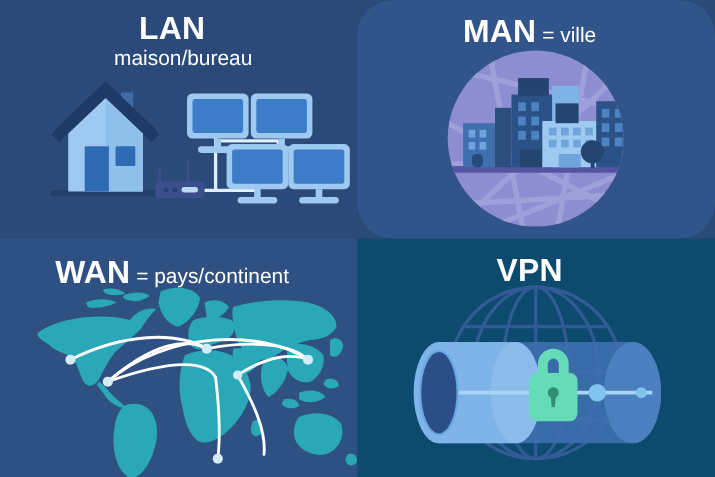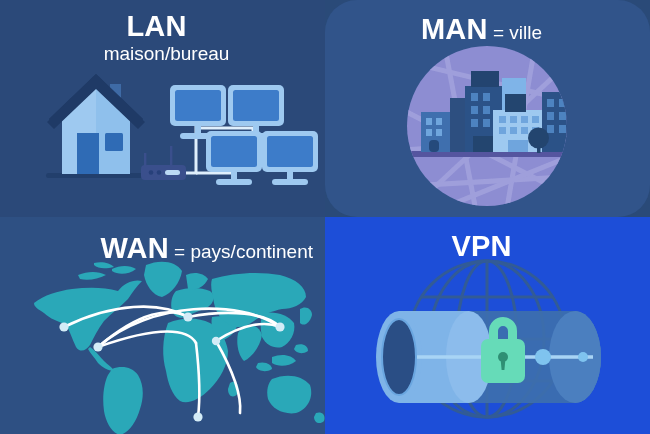--- a/index.html
+++ b/index.html
@@ -7,27 +7,27 @@
   body{width:650px;height:434px;overflow:hidden;
        font-family:"Liberation Sans","DejaVu Sans",sans-serif;}
 
   .grid{position:relative;width:650px;height:434px;display:grid;
         grid-template-columns:325px 325px;grid-template-rows:217px 217px;}
 
   .cell{position:relative;overflow:hidden;}
   .cell.lan{background:#2b4979;}
   .cell.man{background:#31548a;border-radius:32px;}
   .cell.wan{background:#2e5083;}
-  .cell.vpn{background:#1d4ed8;}
+  .cell.vpn{background:#0c4a6e;}
 
   .caption{position:absolute;left:0;right:12px;text-align:center;
            color:#ffffff;line-height:1.08;user-select:none;}
   .cap-lan{top:11px;}
   .cap-man{top:14px;}
-  .cap-wan{top:16px;text-align:right;}
+  .cap-wan{top:16px;}
   .cap-vpn{top:14px;}
 
   .acr{font-size:29px;font-weight:700;letter-spacing:.2px;display:inline;}
   .sub{font-size:19px;font-weight:400;display:inline;}
   .sub-block{font-size:19px;font-weight:400;display:block;margin-top:2px;padding-left:20px;}
   .eq{font-size:19px;font-weight:400;display:inline;}
 
   .art{position:absolute;left:0;top:0;width:100%;height:100%;
        pointer-events:none;}
 

